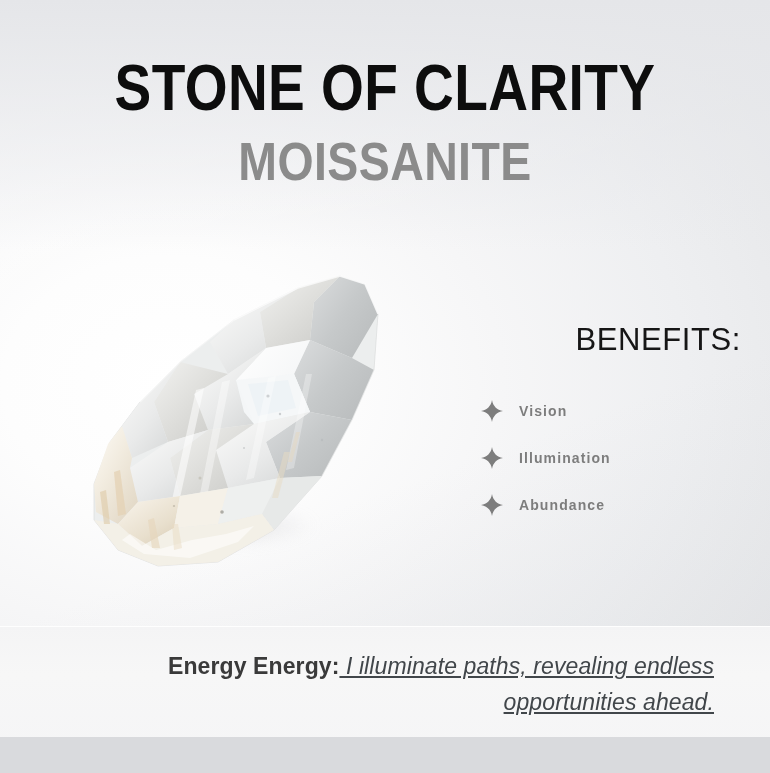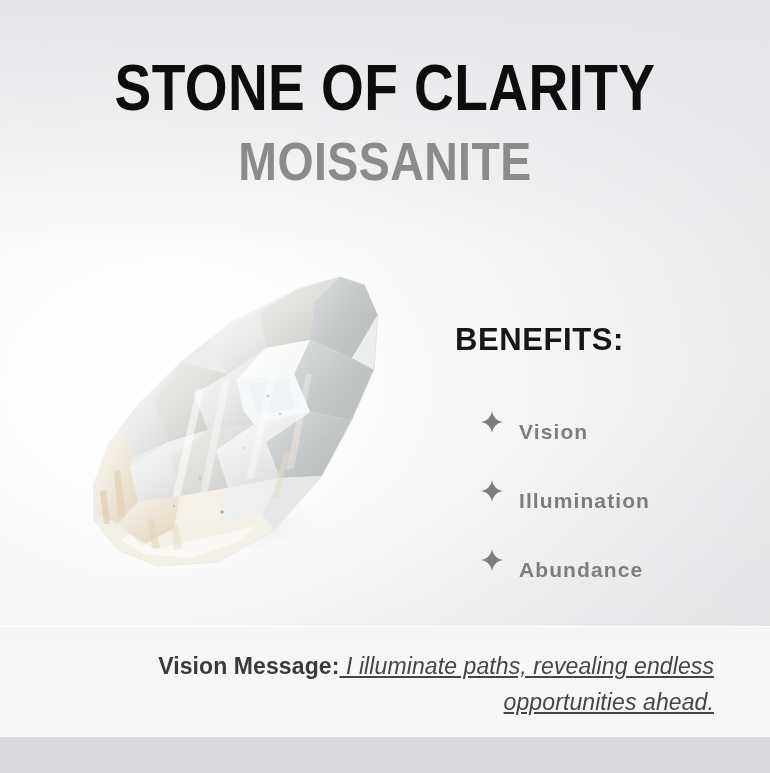--- a/index.html
+++ b/index.html
@@ -79,45 +79,44 @@
 
   
   .benefits{
     position:absolute;
     left:455px; top:322px;
     width:300px;
   }
   .benefits-heading{
     margin:0 0 42px 0;
     font-size:31px;
-    font-weight:700;
+    font-weight:400;
     letter-spacing:0.6px;
     color:#161616;
-    text-align:left;
+    text-align:right;
     padding-right:14px;
   }
   .benefit-row{
     display:flex;
     align-items:center;
     margin-bottom:25px;
     padding-left:26px;
   }
   .star-icon{
     flex:0 0 auto;
     width:22px; height:22px;
     margin-right:16px;
     display:block;
   }
   .benefit-label{
-    font-size:21px;
+    font-size:14px;
     font-weight:700;
     letter-spacing:1.1px;
     color:#7d7d7d;
     white-space:nowrap;
-    margin-top:20px;
   }
 
   
   .message-panel{
     position:absolute;
     left:0; right:0;
     top:626px;
     height:128px;
     background:linear-gradient(to bottom,#f4f4f5 0%, #f7f7f7 38%, #f5f5f6 100%);
     box-shadow:inset 0 1px 0 rgba(255,255,255,0.9);
@@ -280,20 +279,20 @@
       <svg class="star-icon" viewBox="0 0 24 24">
         <path d="M12 0 C13.1 6.6 17.4 10.9 24 12 C17.4 13.1 13.1 17.4 12 24 C10.9 17.4 6.6 13.1 0 12 C6.6 10.9 10.9 6.6 12 0 Z" fill="#7d7d7d"></path>
       </svg>
       <span class="benefit-label">Abundance</span>
     </div>
   </div>
 
   <div class="message-panel">
     <div class="message-inner">
       <div class="msg-line">
-        <span class="msg-label">Vision Message:</span><span class="msg-text"> I illuminate paths, revealing endless opportunities ahead.</span>
+        <span class="msg-label">Energy Energy:</span><span class="msg-text"> I illuminate paths, revealing endless opportunities ahead.</span>
       </div>
     </div>
   </div>
 
   <div class="bottom-strip"></div>
 
 </div>
 
 </body></html>

